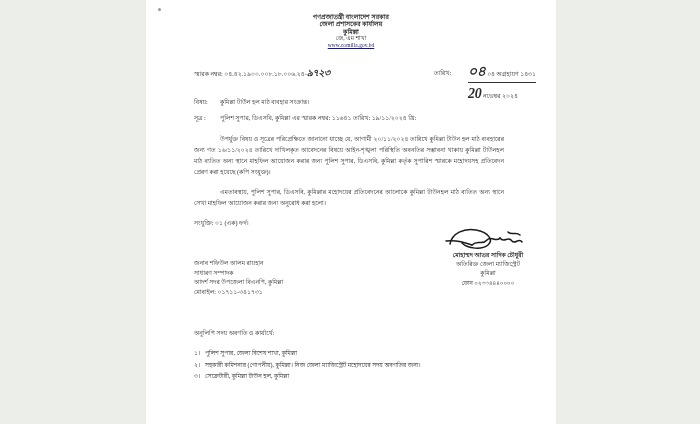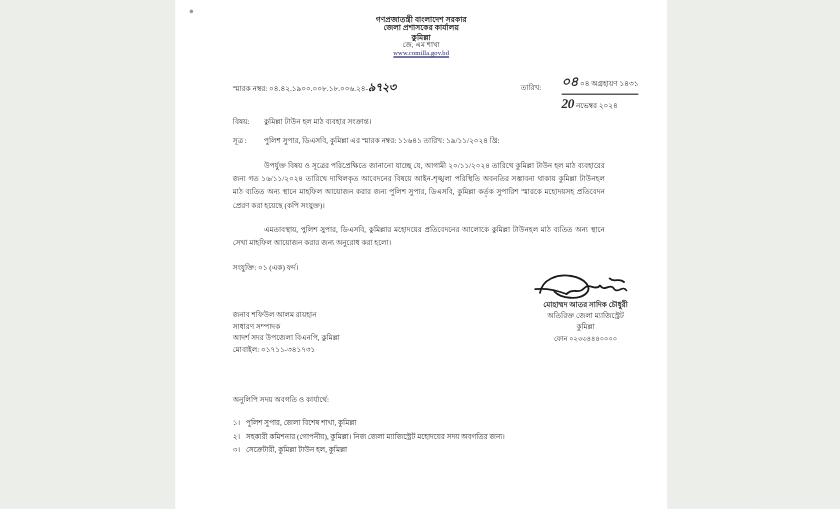--- a/index.html
+++ b/index.html
@@ -95,21 +95,21 @@
     line-height: 1.45;
   }
   .date-bn {
     border-bottom: 1px solid #333;
     padding-bottom: 0px;
     display: inline-block;
     white-space: nowrap;
   }
   .date-en { white-space: nowrap; display: block; margin-top: 1px; }
   .date-hand {
-    font-size: 11px;
+    font-size: 14px;
     font-weight: bold;
     font-style: italic;
     letter-spacing: -0.3px;
     margin-top: 20px;
   }
   
   .field {
     position: relative;
     margin: 0 0 0 48px;
     font-size: 6.1px;

